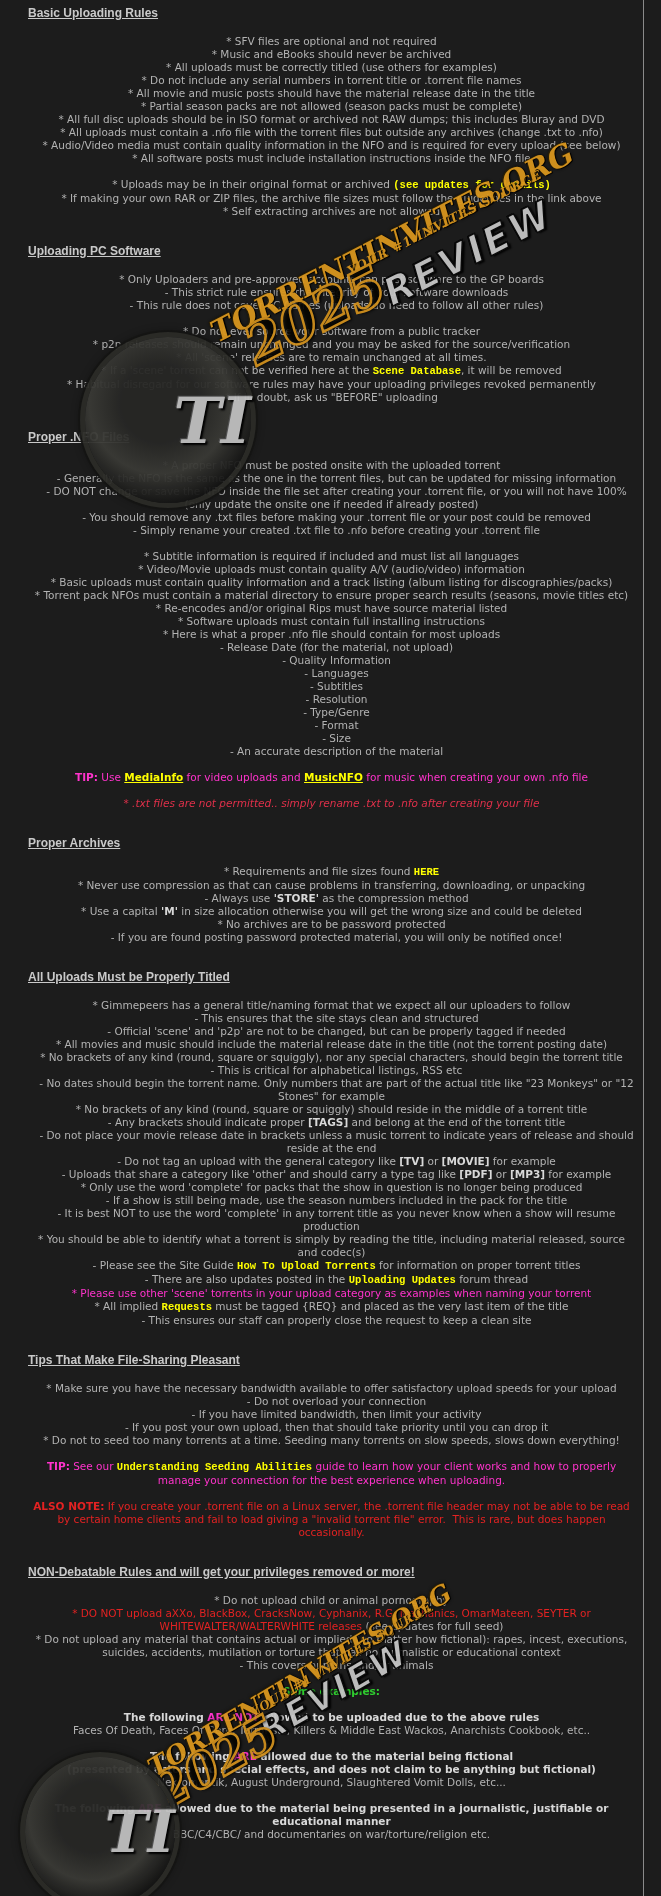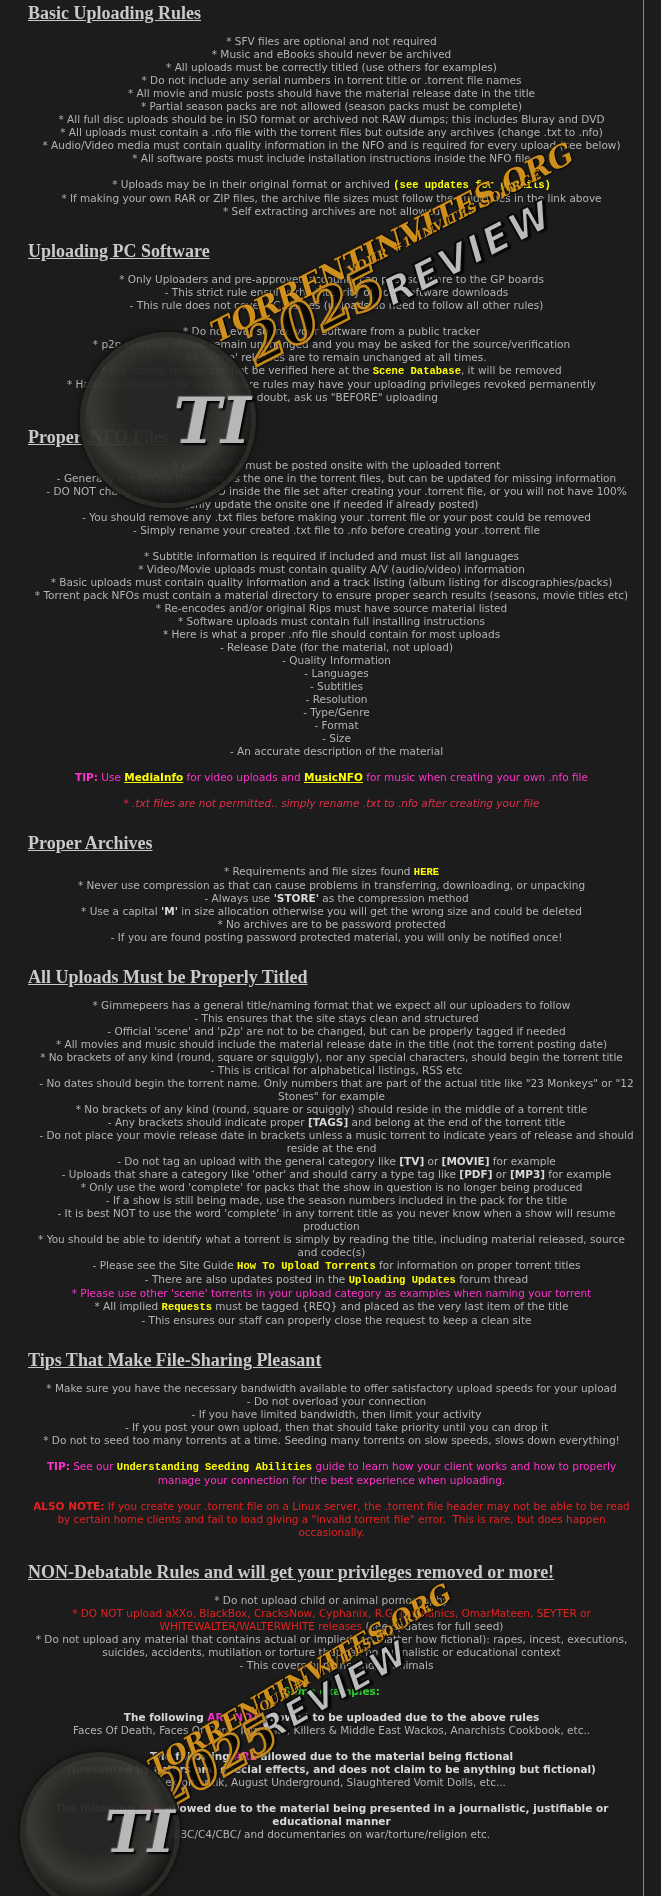--- a/index.html
+++ b/index.html
@@ -10,22 +10,22 @@
   }
   .content{
     position:relative;z-index:1;
     width:644px;box-sizing:border-box;
     padding:4px 8px 0 28px;
     border-right:1px solid #8a8a8a;
     min-height:1896px;
     font-size:10.5px;line-height:13px;color:#b3b3b3;
   }
   .section-title{
-    font-family:Liberation Serif, serif;
-    font-size:18px;line-height:19px;font-weight:bold;
+    font-family:Liberation Sans, sans-serif;
+    font-size:12px;line-height:19px;font-weight:bold;
     color:#c9c9c9;text-decoration:underline;
     margin:24px 0 12px 0;
   }
   .rules-section:first-child .section-title{margin-top:0;}
   .para{margin:0 0 13px 0;white-space:pre-wrap;text-align:center;}
   
   .s-y{color:#ffff00;font-weight:bold;font-family:Liberation Mono, monospace;}
   .s-yu{color:#ffff00;font-weight:bold;text-decoration:underline;}
   .s-m{color:#ff33cc;}
   .s-mb{color:#ff33cc;font-weight:bold;}

